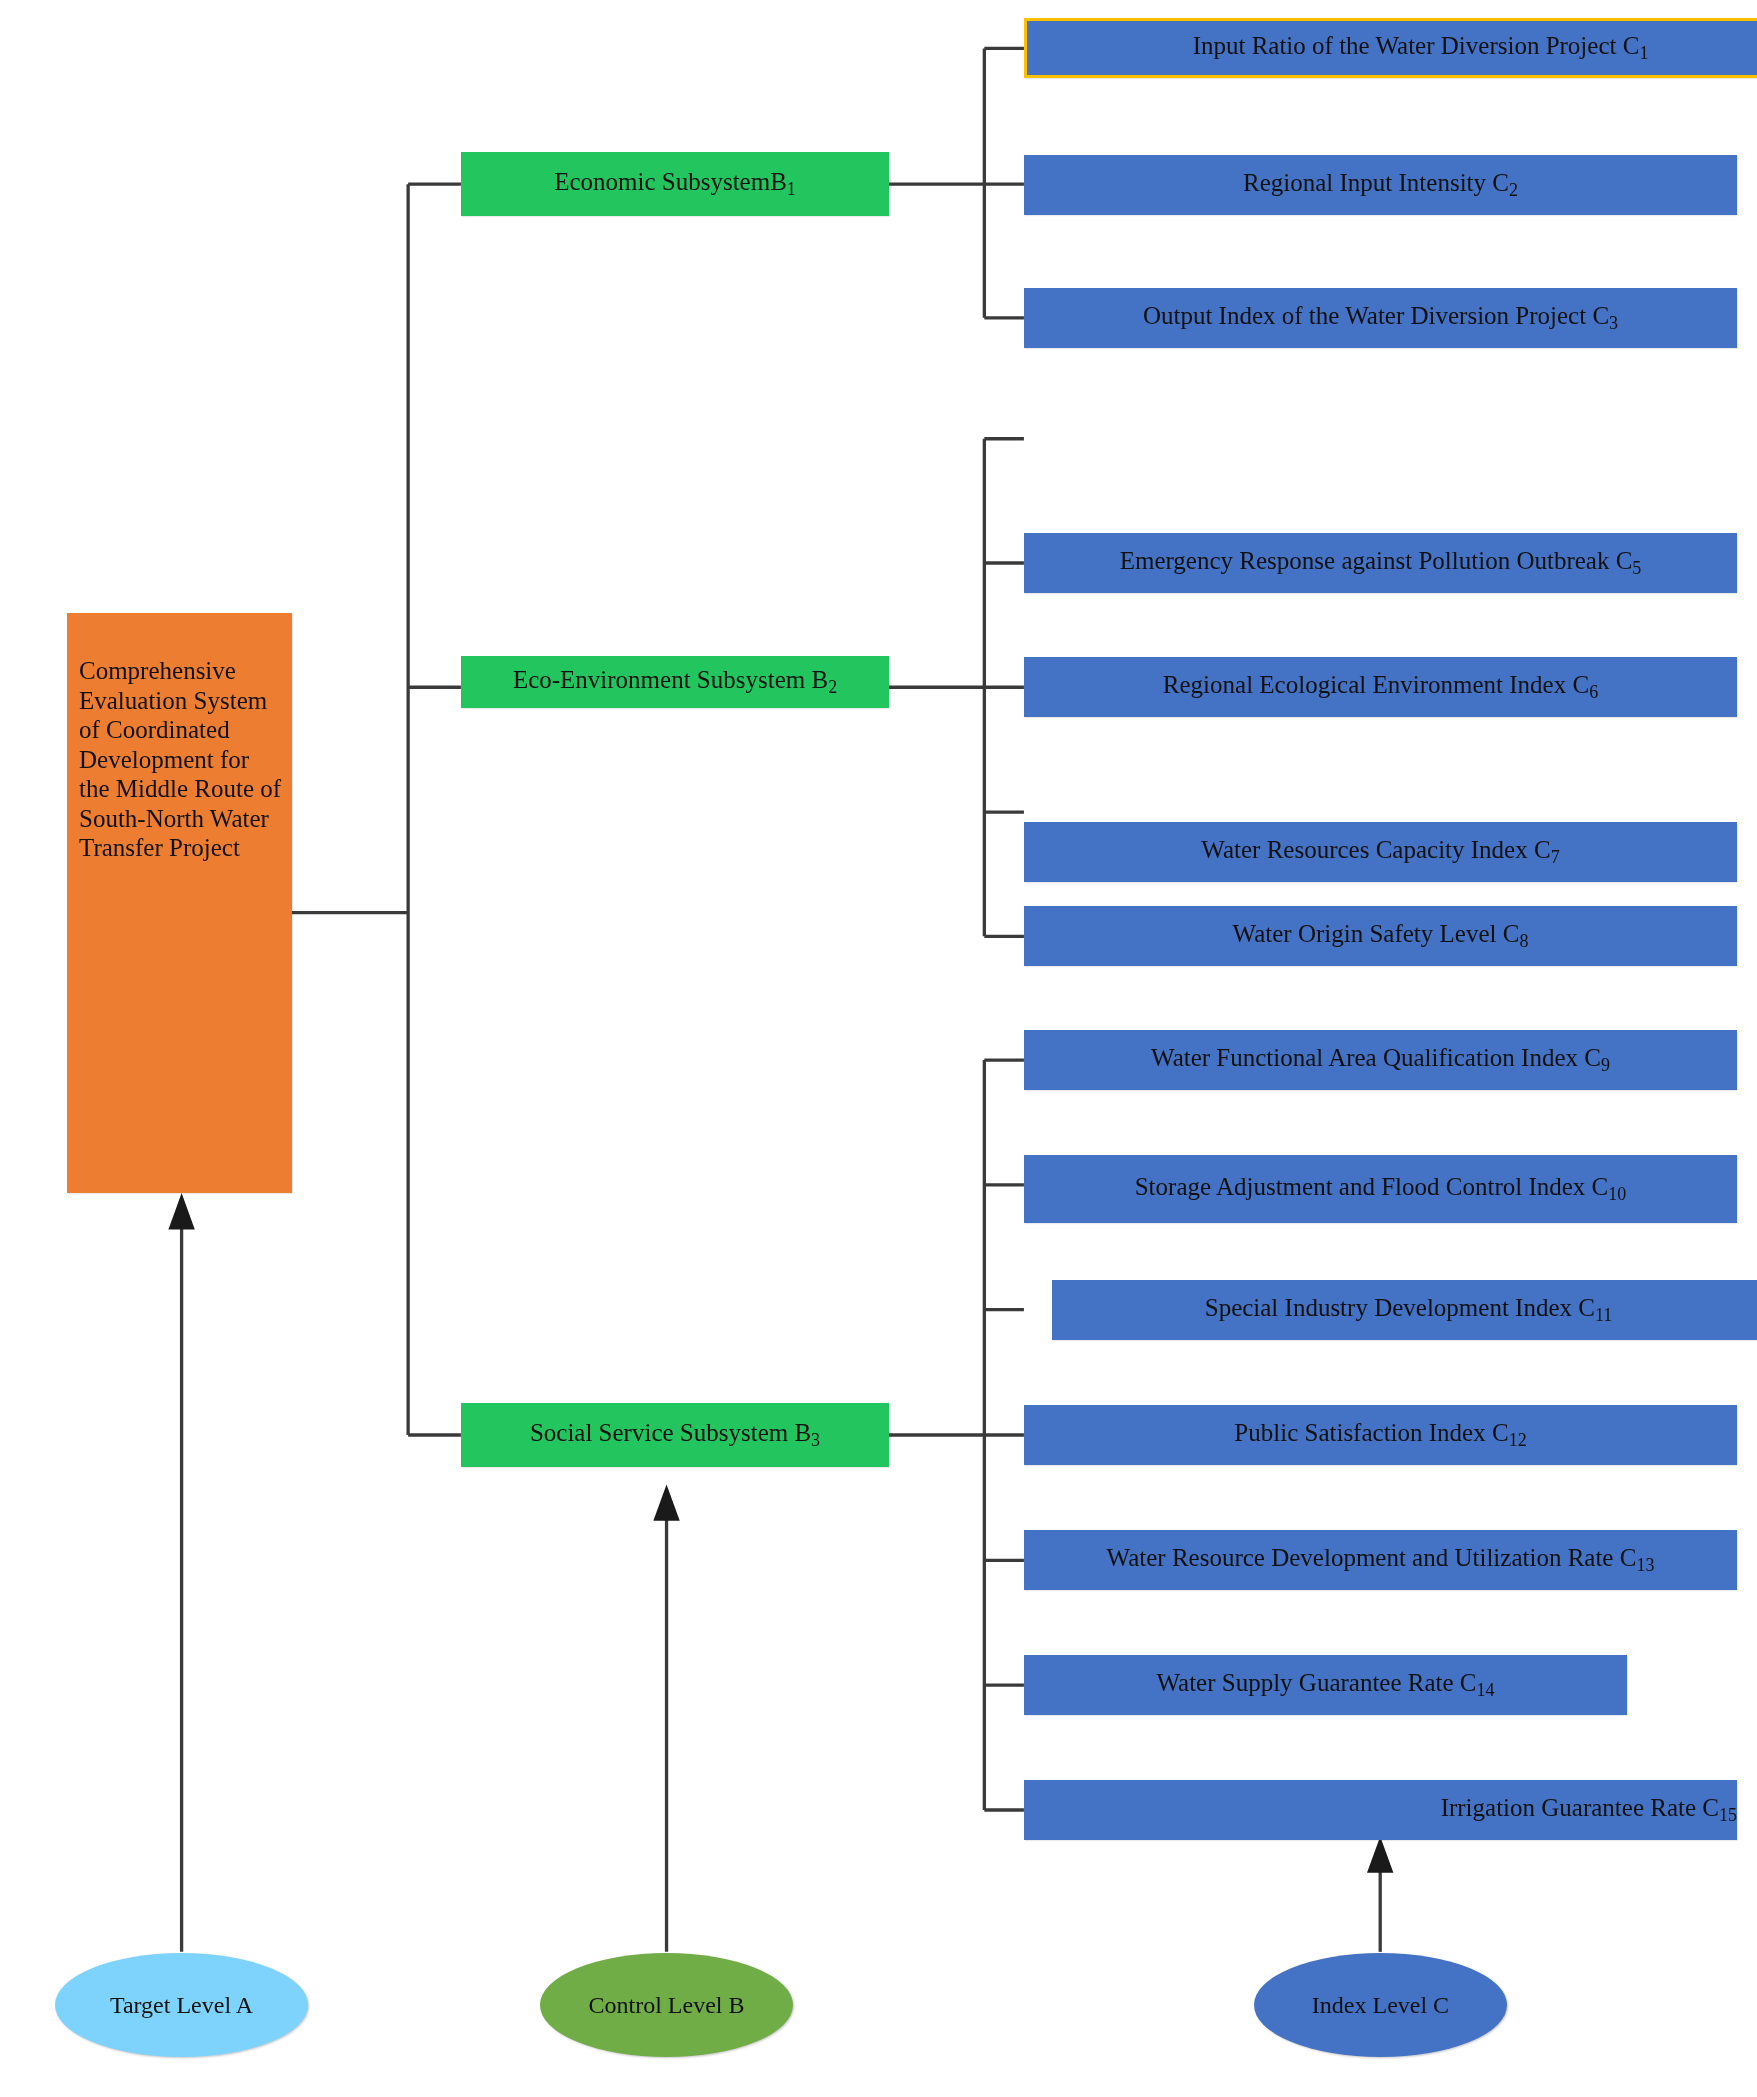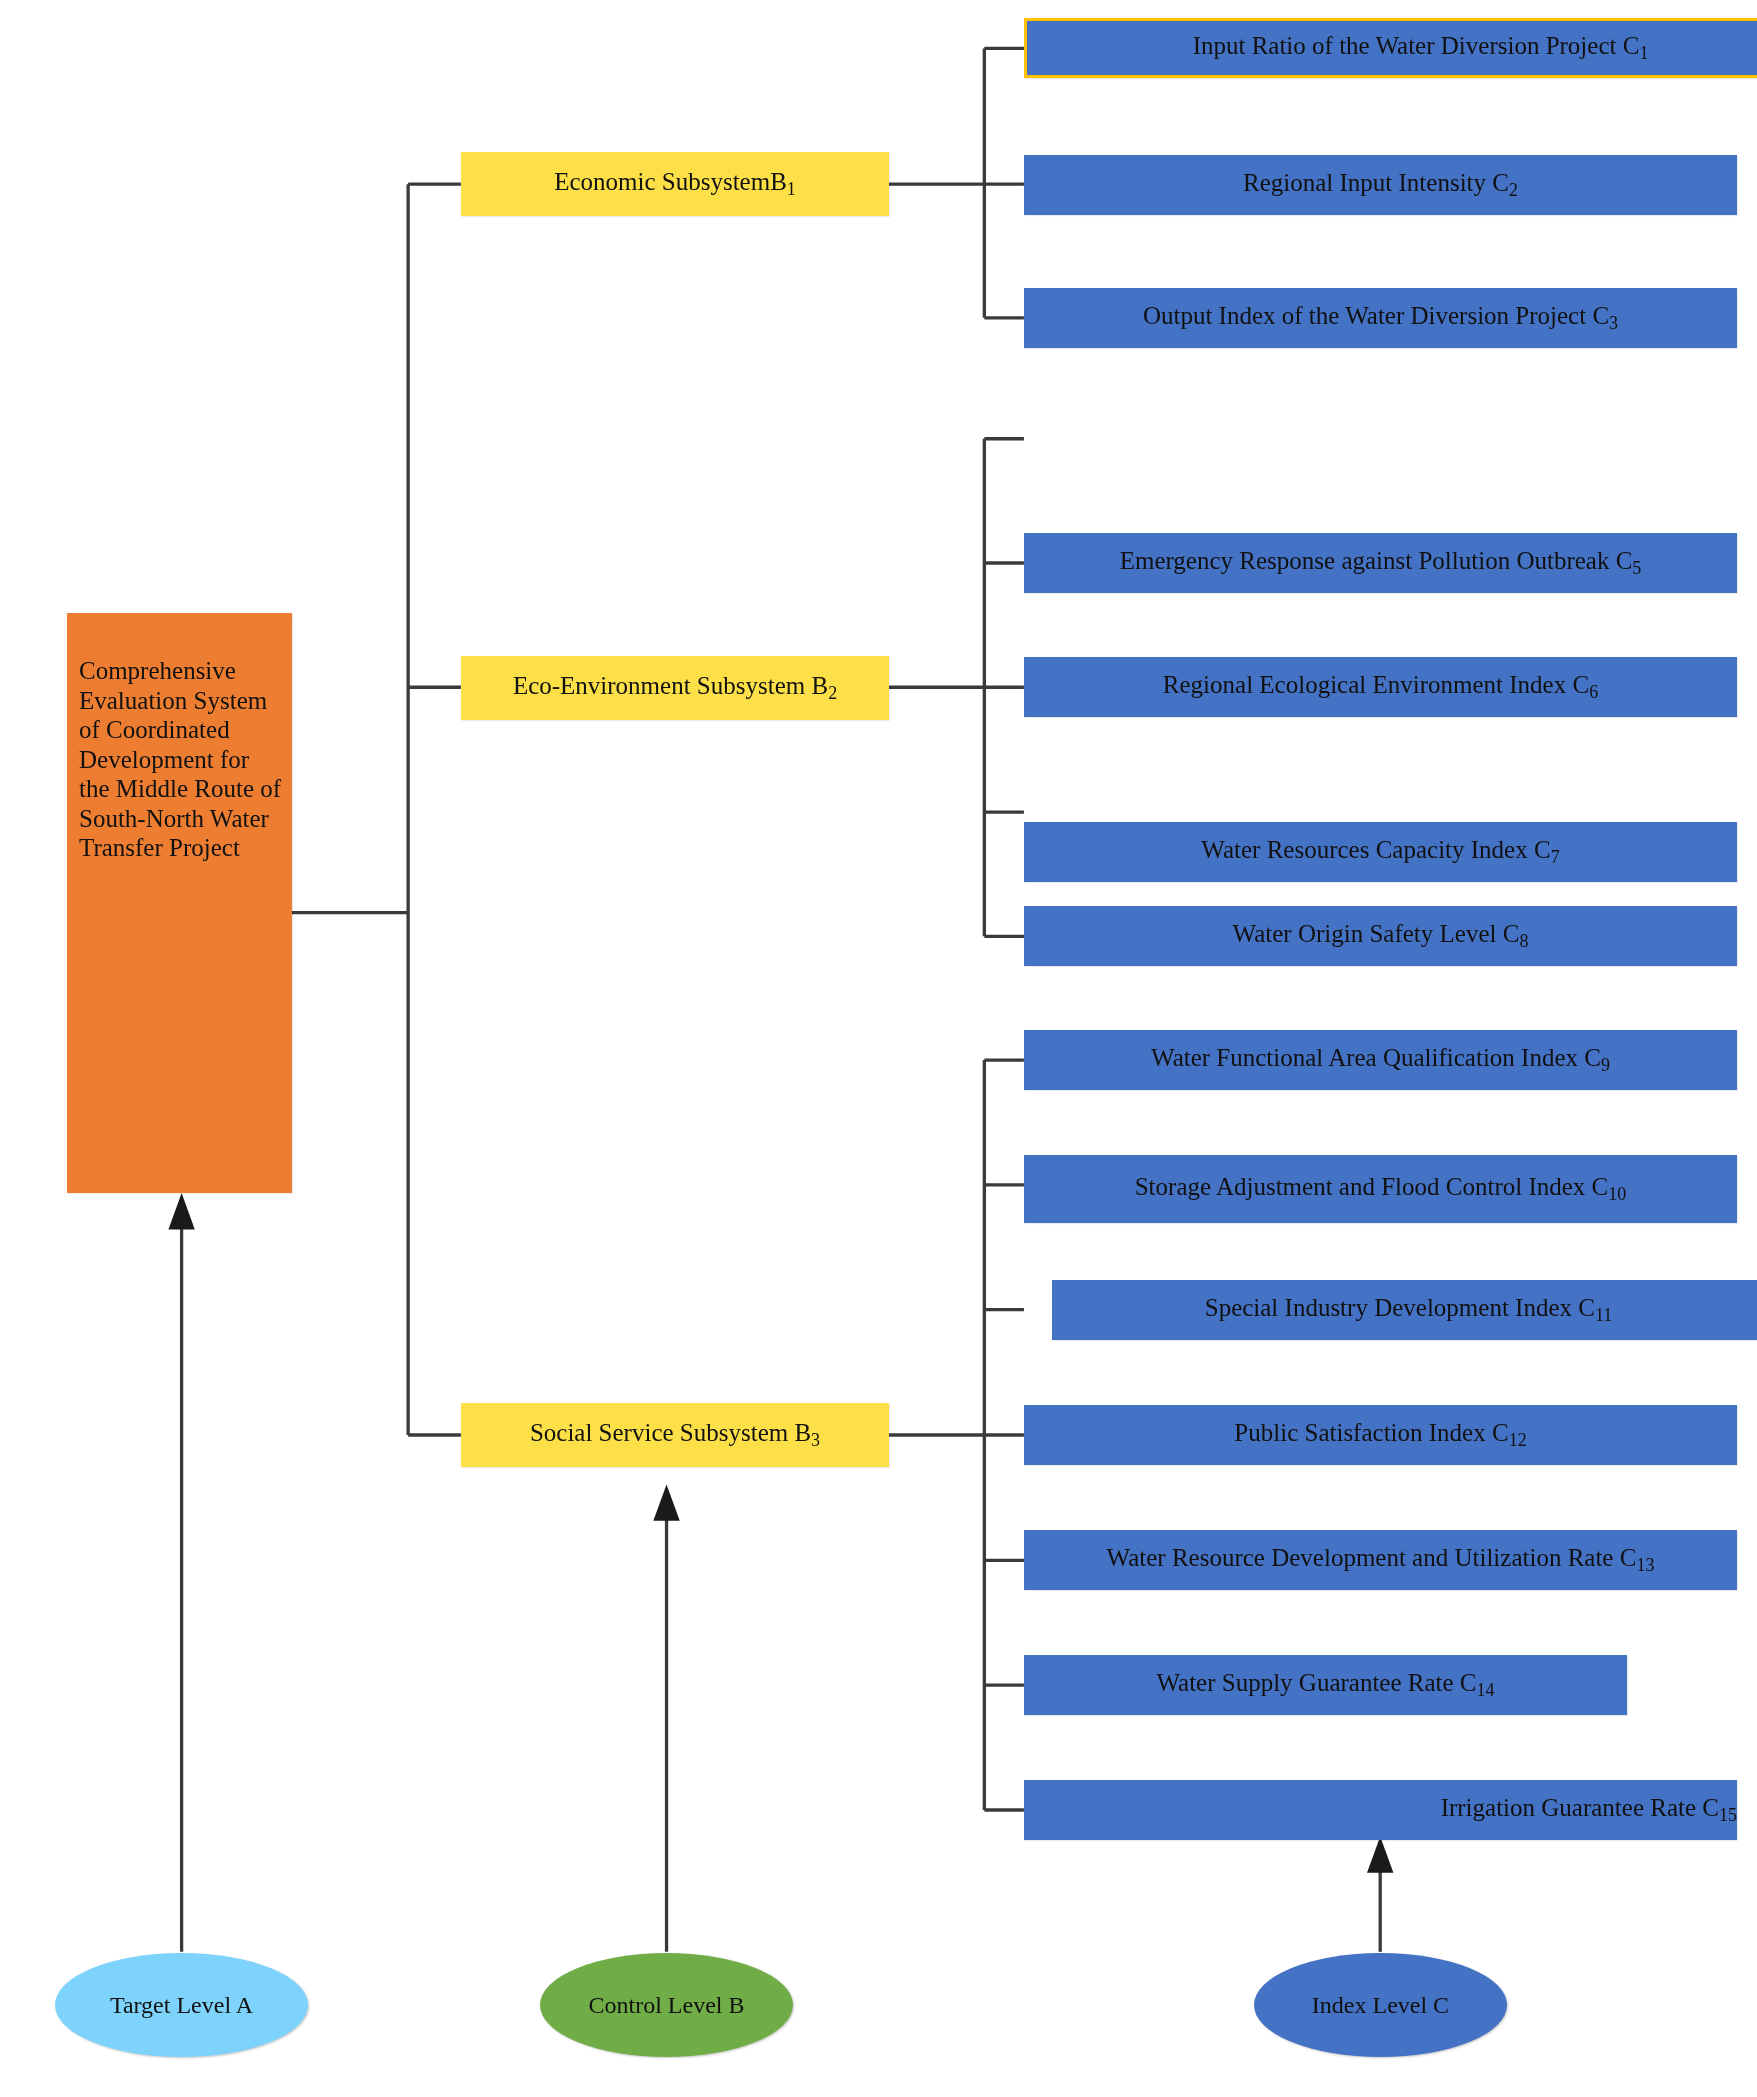--- a/index.html
+++ b/index.html
@@ -9,21 +9,21 @@
   #wires{position:absolute;left:0;top:0;width:1757px;height:2097px;}
 
   .node{position:absolute;box-sizing:border-box;display:flex;align-items:center;justify-content:center;
         text-align:center;color:#111111;line-height:1.18;}
 
   .goal{background:#ED7D31;box-shadow:1.1px 1.1px 1.6px rgba(0,0,0,.22);
         justify-content:flex-start;align-items:flex-start;text-align:left;
         padding:43px 7.7px 0 12px;font-size:25px;}
   .goal .txt{display:block;width:100%;}
 
-  .subsys{background:#fde047;box-shadow:1.1px 1.1px 1.6px rgba(0,0,0,.22);font-size:25px;}
+  .subsys{background:#22c55e;box-shadow:1.1px 1.1px 1.6px rgba(0,0,0,.22);font-size:25px;}
 
   .idx{background:#4472C4;box-shadow:1.1px 1.1px 1.6px rgba(0,0,0,.22);font-size:25px;}
   .idx.hl{border:3.3px solid #FFC000;}
 
   .legend{border-radius:50%;box-shadow:1.1px 1.1px 2.2px rgba(0,0,0,.22);font-size:24px;}
   .legend.orange{background:#7dd3fc;}
   .legend.green{background:#70AD47;}
   .legend.blue{background:#4472C4;}
 
   sub{font-size:.72em;vertical-align:-0.28em;}
@@ -83,21 +83,21 @@
   <div class="node goal" style="left:67px;top:613px;width:225px;height:580px;">
     <span class="txt">
       <span>Comprehensive Evaluation System of Coordinated Development for the Middle Route of South-North Water Transfer Project</span>
     </span>
   </div>
 
   <div class="node subsys" style="left:461px;top:152px;width:428px;height:64px;">
     <span><span>Economic SubsystemB</span><sub>1</sub></span>
   </div>
 
-  <div class="node subsys" style="left:461px;top:656px;width:428px;height:64px;">
+  <div class="node subsys" style="left:461px;top:656px;width:428px;height:52px;">
     <span><span>Eco-Environment Subsystem B</span><sub>2</sub></span>
   </div>
 
   <div class="node subsys" style="left:461px;top:1403px;width:428px;height:64px;">
     <span><span>Social Service Subsystem B</span><sub>3</sub></span>
   </div>
 
   <div class="node idx hl" style="left:1024px;top:18px;width:793px;height:60px;">
     <span><span>Input Ratio of the Water Diversion Project C</span><sub>1</sub></span>
   </div>

